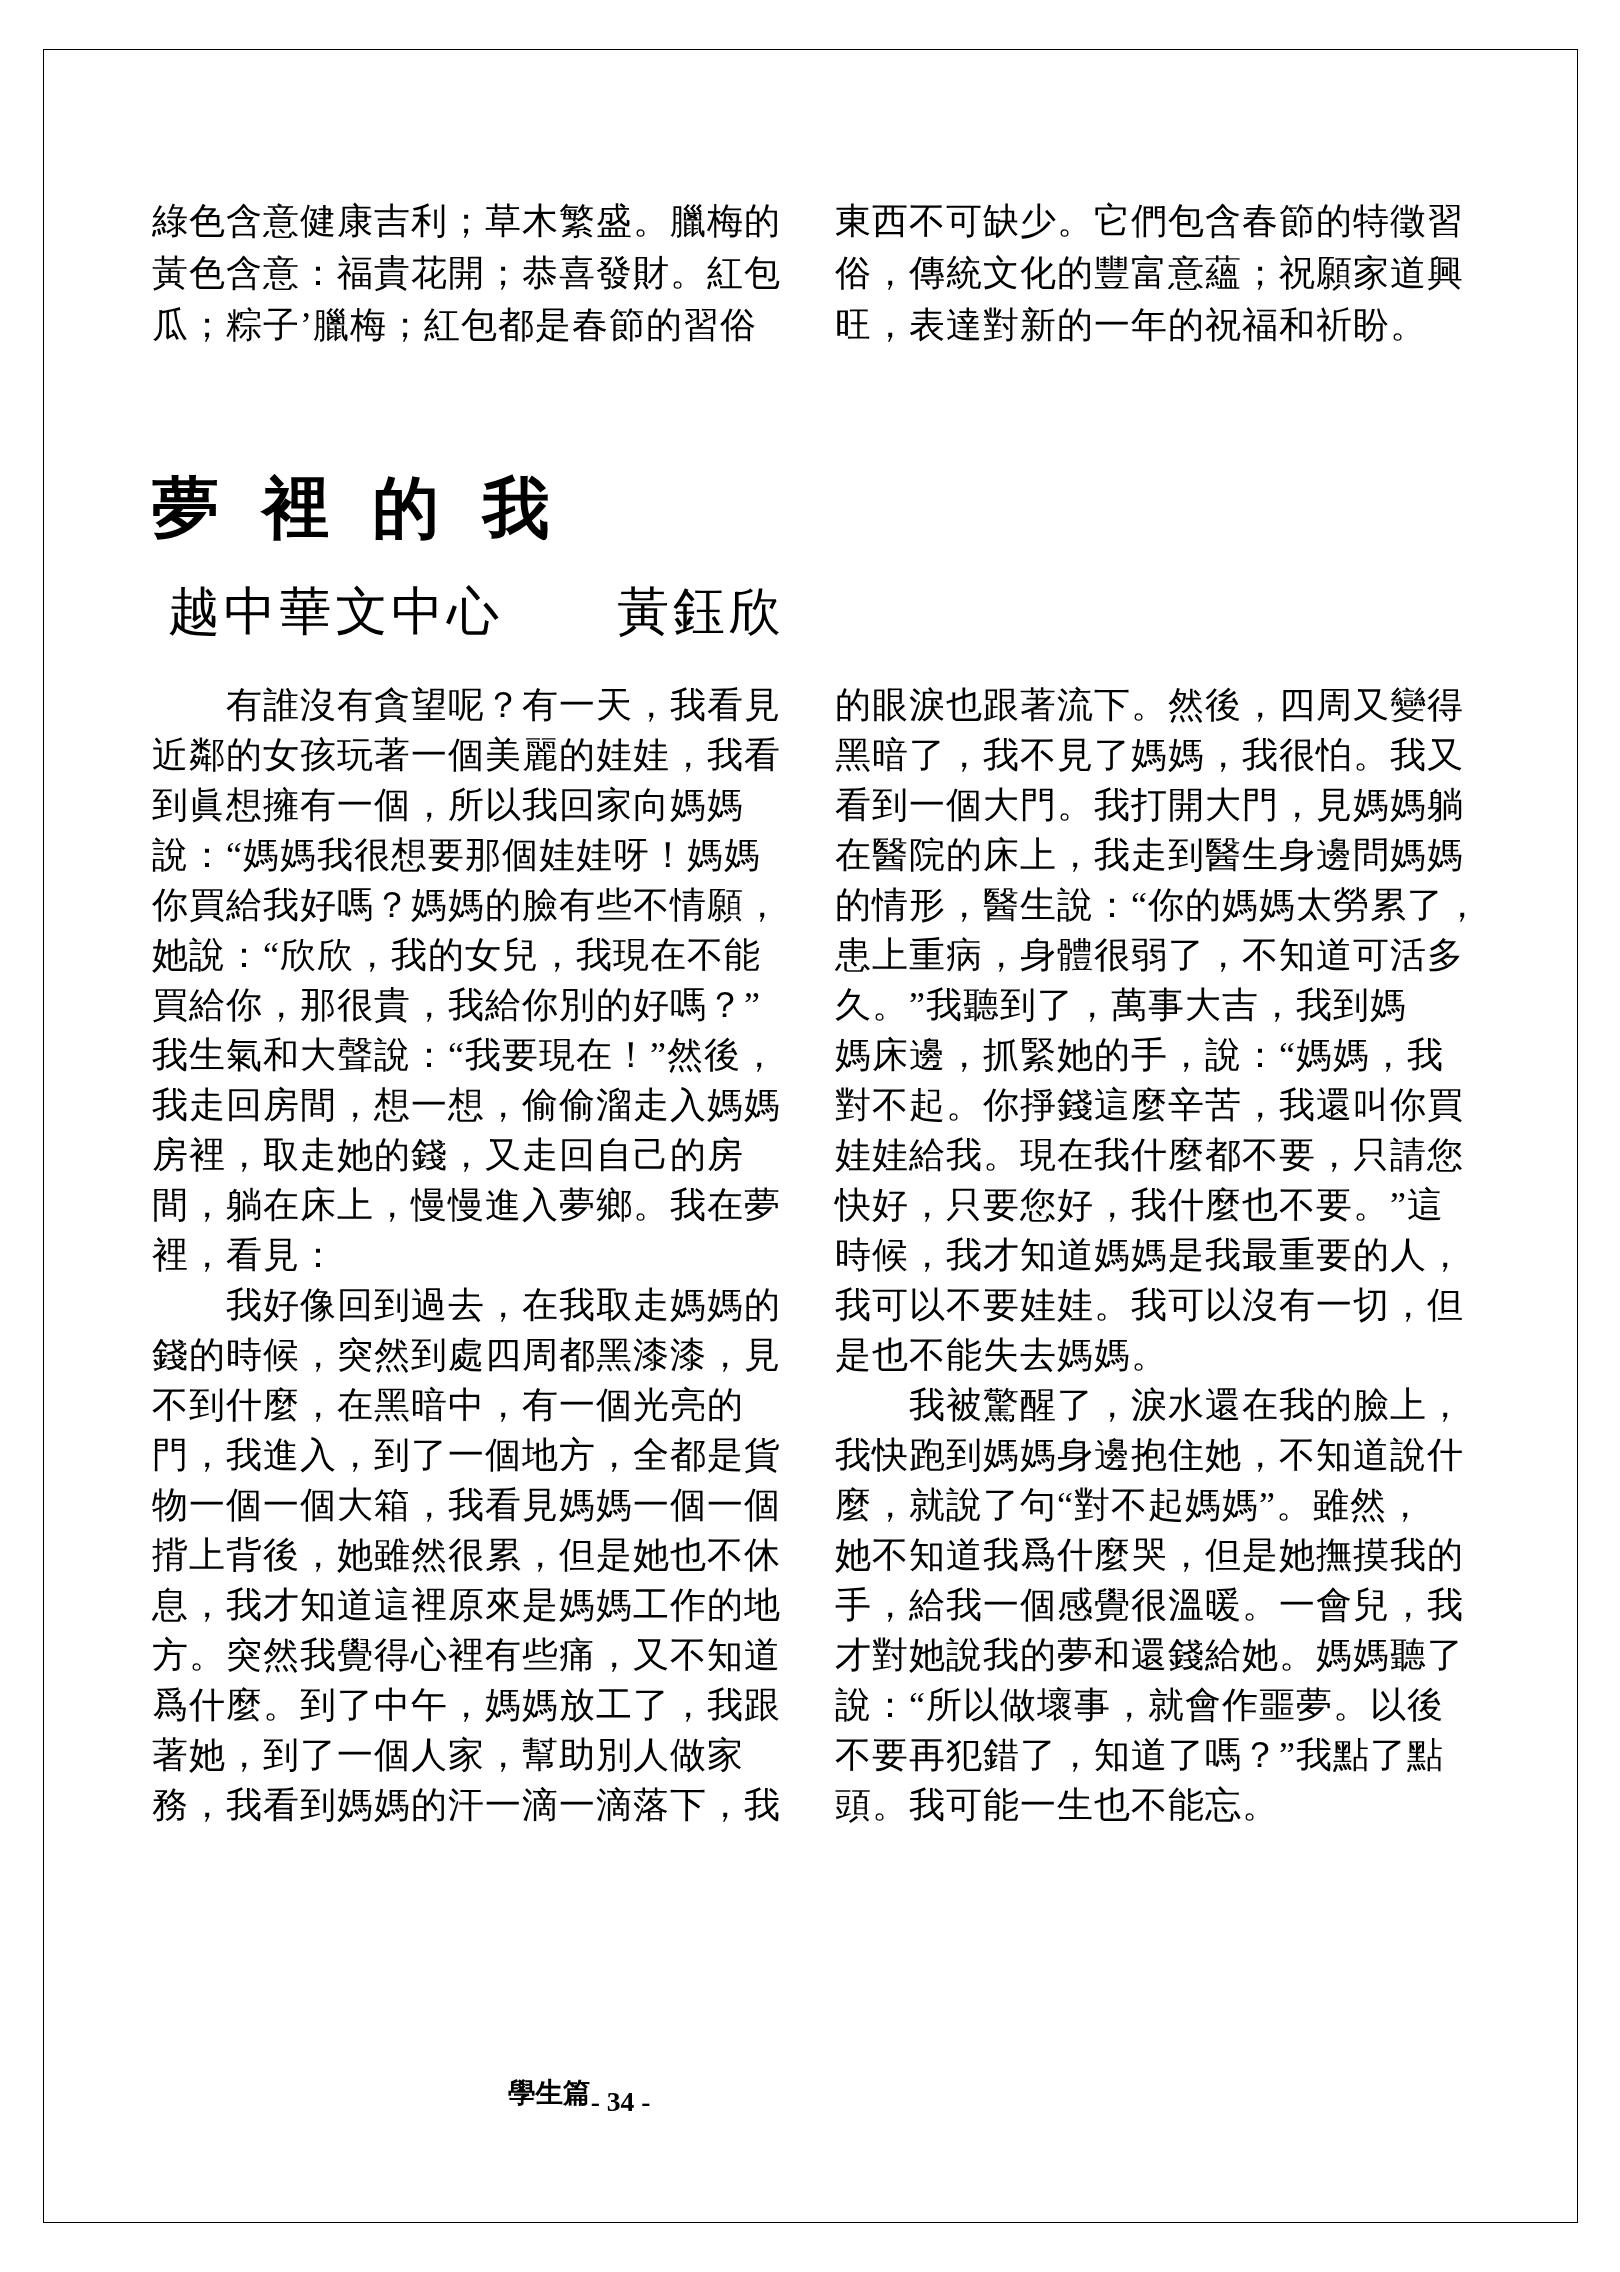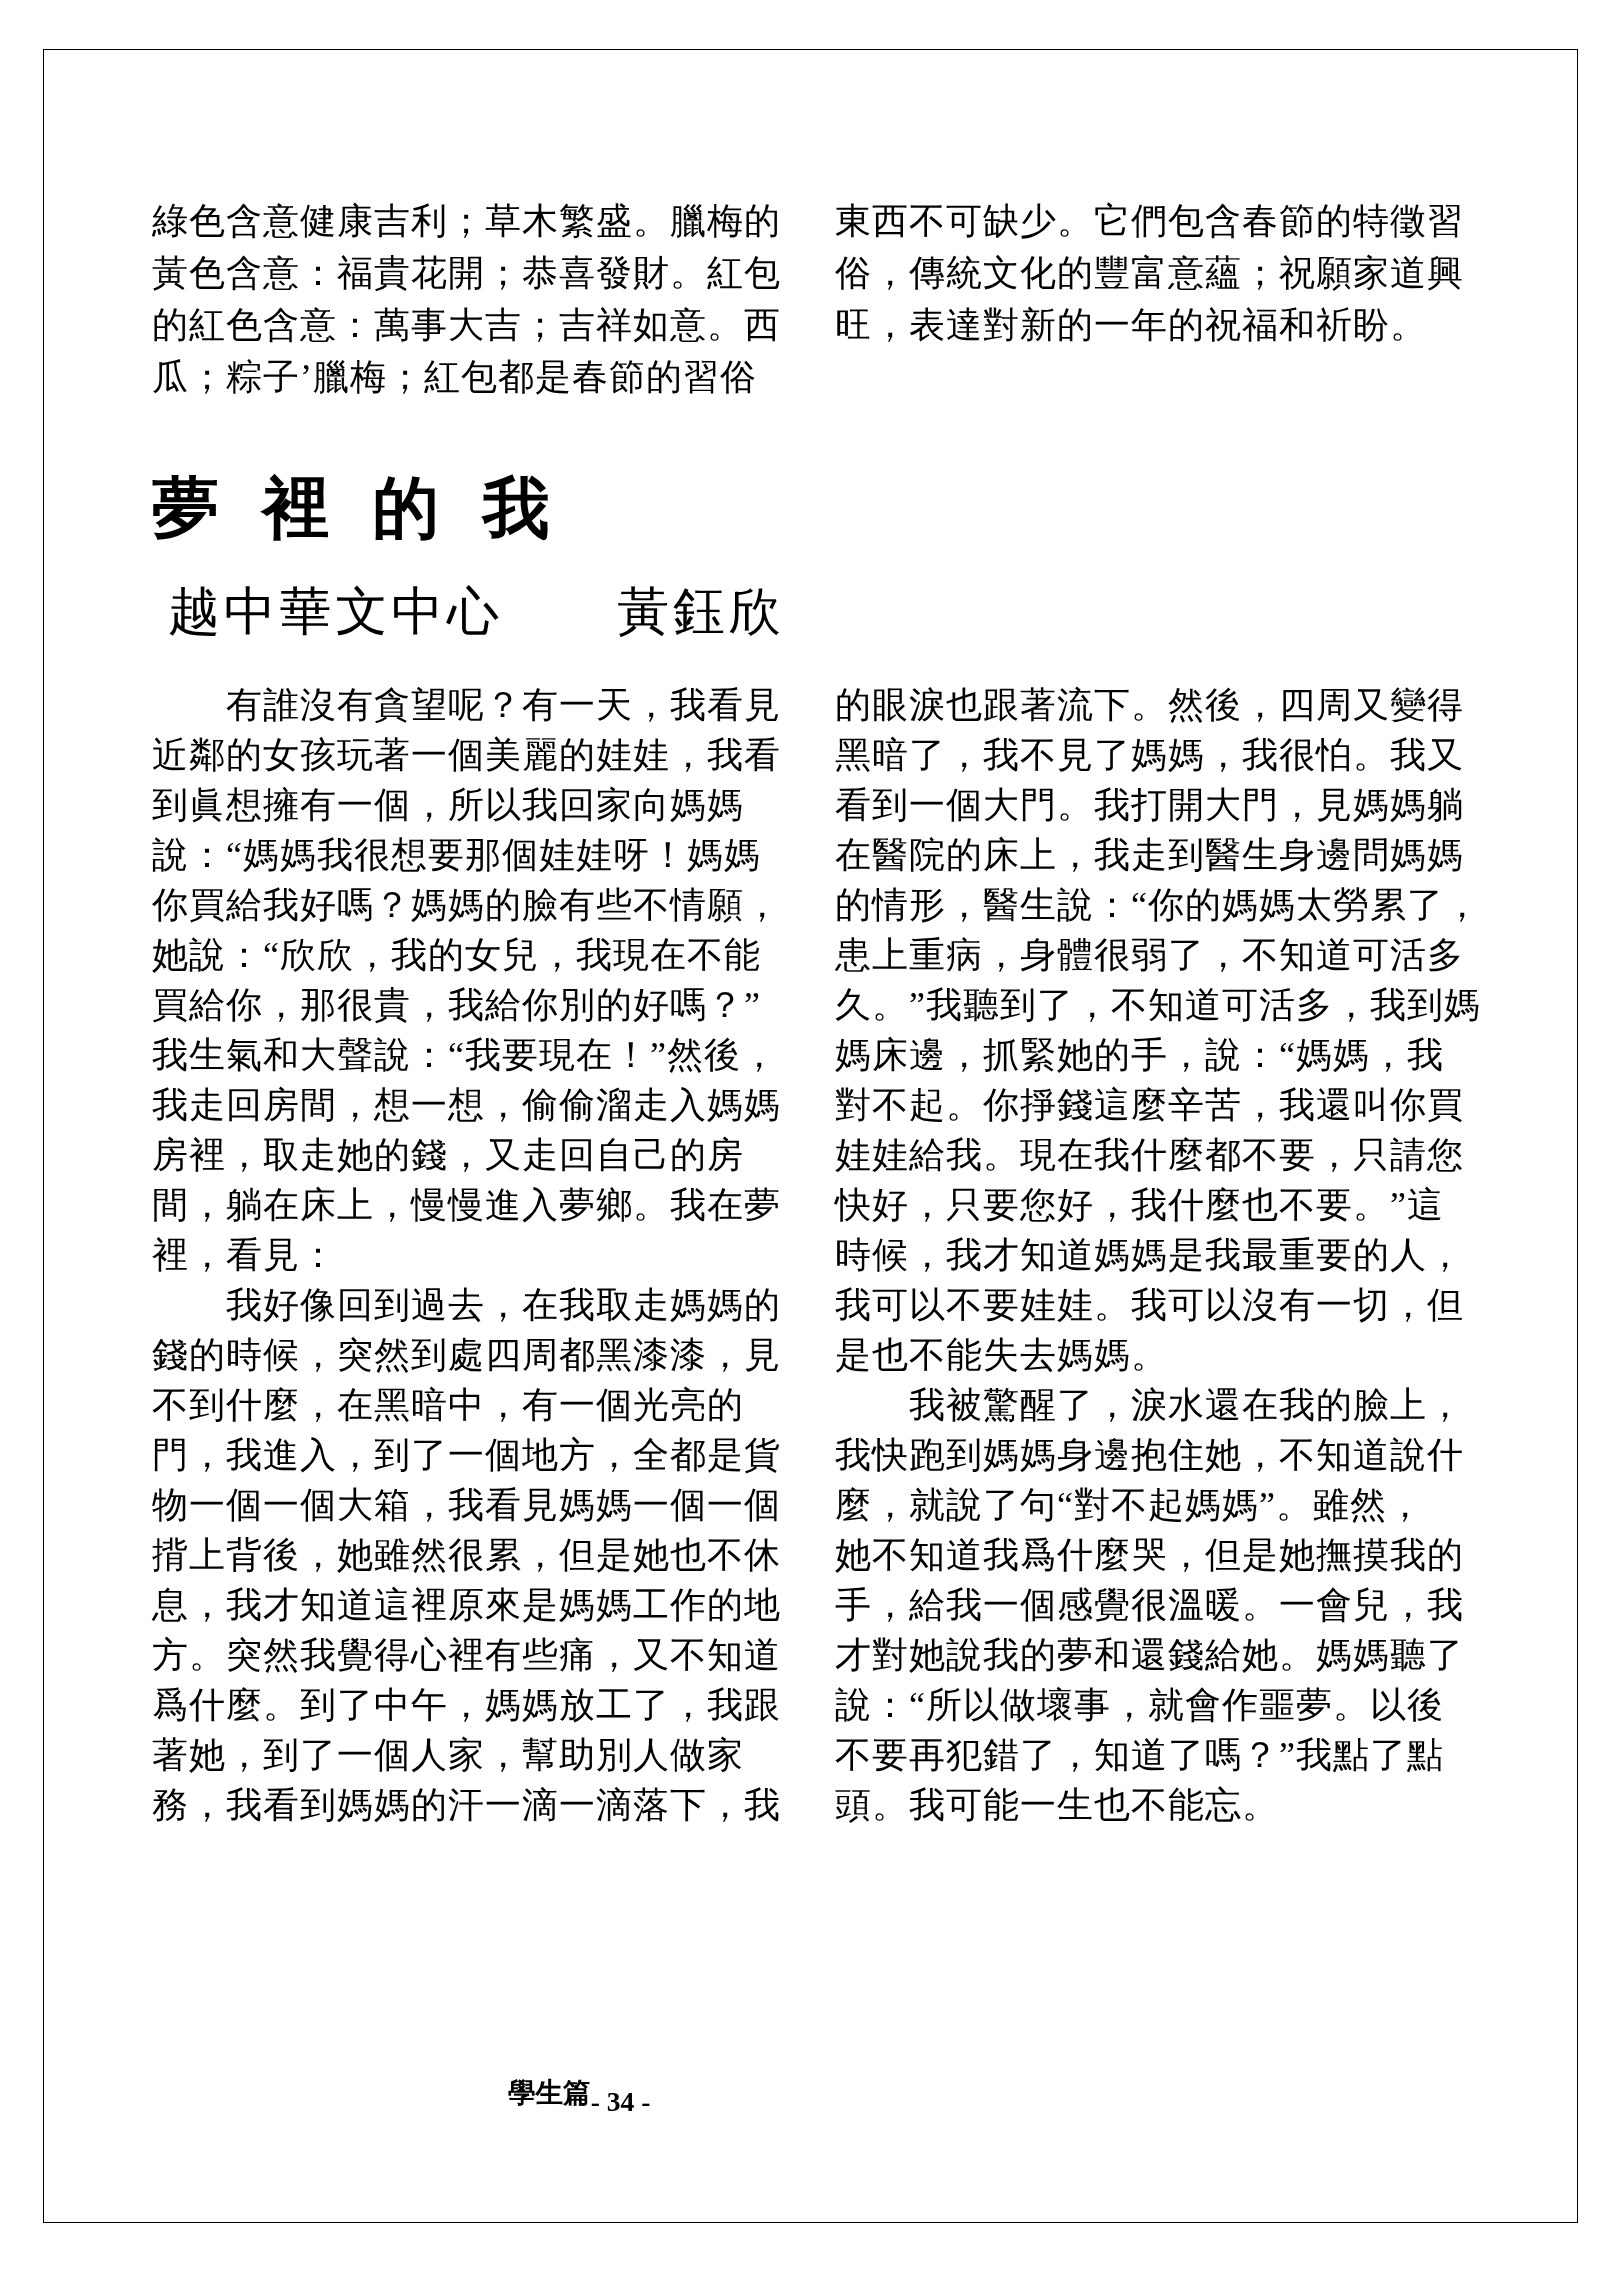--- a/index.html
+++ b/index.html
@@ -85,21 +85,20 @@
 <body>
 
 <div class="page">
 
   <div class="page-border"></div>
 
   <div class="two-col continuation-section">
     <div class="col">
         <div class="tline">綠色含意健康吉利；草木繁盛。臘梅的</div>
         <div class="tline">黃色含意：福貴花開；恭喜發財。紅包</div>
-        <div class="tline">的紅色含意：萬事大吉；吉祥如意。西</div>
         <div class="tline">瓜；粽子’臘梅；紅包都是春節的習俗</div>
       </div>
     <div class="col">
         <div class="tline">東西不可缺少。它們包含春節的特徵習</div>
         <div class="tline">俗，傳統文化的豐富意蘊；祝願家道興</div>
         <div class="tline">旺，表達對新的一年的祝福和祈盼。</div>
       </div>
   </div>
 
   <div class="title-block">夢 裡 的 我</div>
@@ -134,21 +133,21 @@
         <div class="tline">著她，到了一個人家，幫助別人做家</div>
         <div class="tline">務，我看到媽媽的汗一滴一滴落下，我</div>
       </div>
     <div class="col">
         <div class="tline">的眼淚也跟著流下。然後，四周又變得</div>
         <div class="tline">黑暗了，我不見了媽媽，我很怕。我又</div>
         <div class="tline">看到一個大門。我打開大門，見媽媽躺</div>
         <div class="tline">在醫院的床上，我走到醫生身邊問媽媽</div>
         <div class="tline">的情形，醫生說：“你的媽媽太勞累了，</div>
         <div class="tline">患上重病，身體很弱了，不知道可活多</div>
-        <div class="tline">久。”我聽到了，不知道可活多，我到媽</div>
+        <div class="tline">久。”我聽到了，萬事大吉，我到媽</div>
         <div class="tline">媽床邊，抓緊她的手，說：“媽媽，我</div>
         <div class="tline">對不起。你掙錢這麼辛苦，我還叫你買</div>
         <div class="tline">娃娃給我。現在我什麼都不要，只請您</div>
         <div class="tline">快好，只要您好，我什麼也不要。”這</div>
         <div class="tline">時候，我才知道媽媽是我最重要的人，</div>
         <div class="tline">我可以不要娃娃。我可以沒有一切，但</div>
         <div class="tline">是也不能失去媽媽。</div>
         <div class="tline">　　我被驚醒了，淚水還在我的臉上，</div>
         <div class="tline">我快跑到媽媽身邊抱住她，不知道說什</div>
         <div class="tline">麼，就說了句“對不起媽媽”。雖然，</div>

